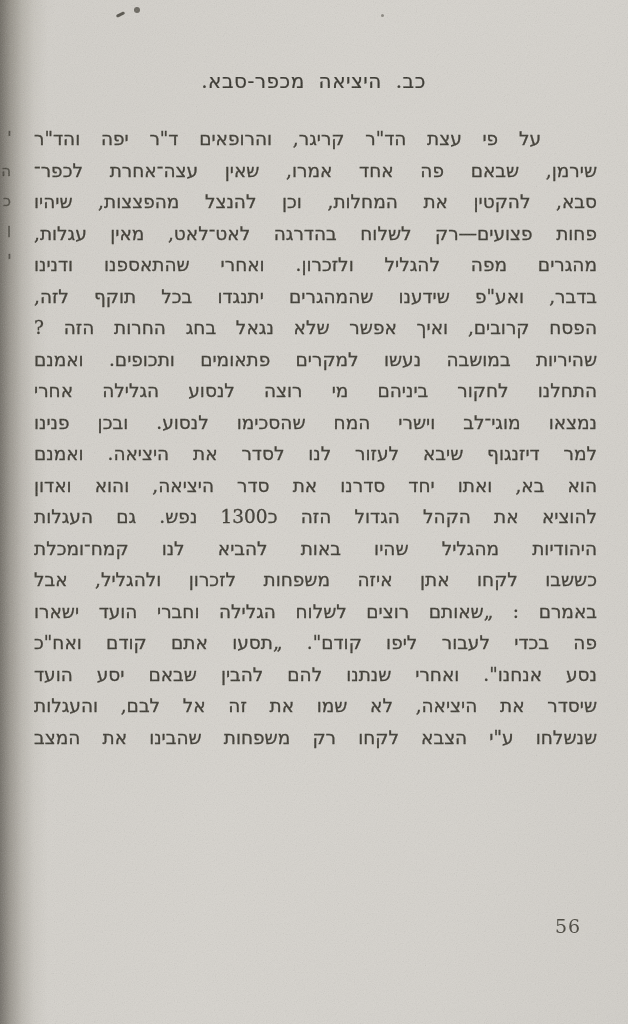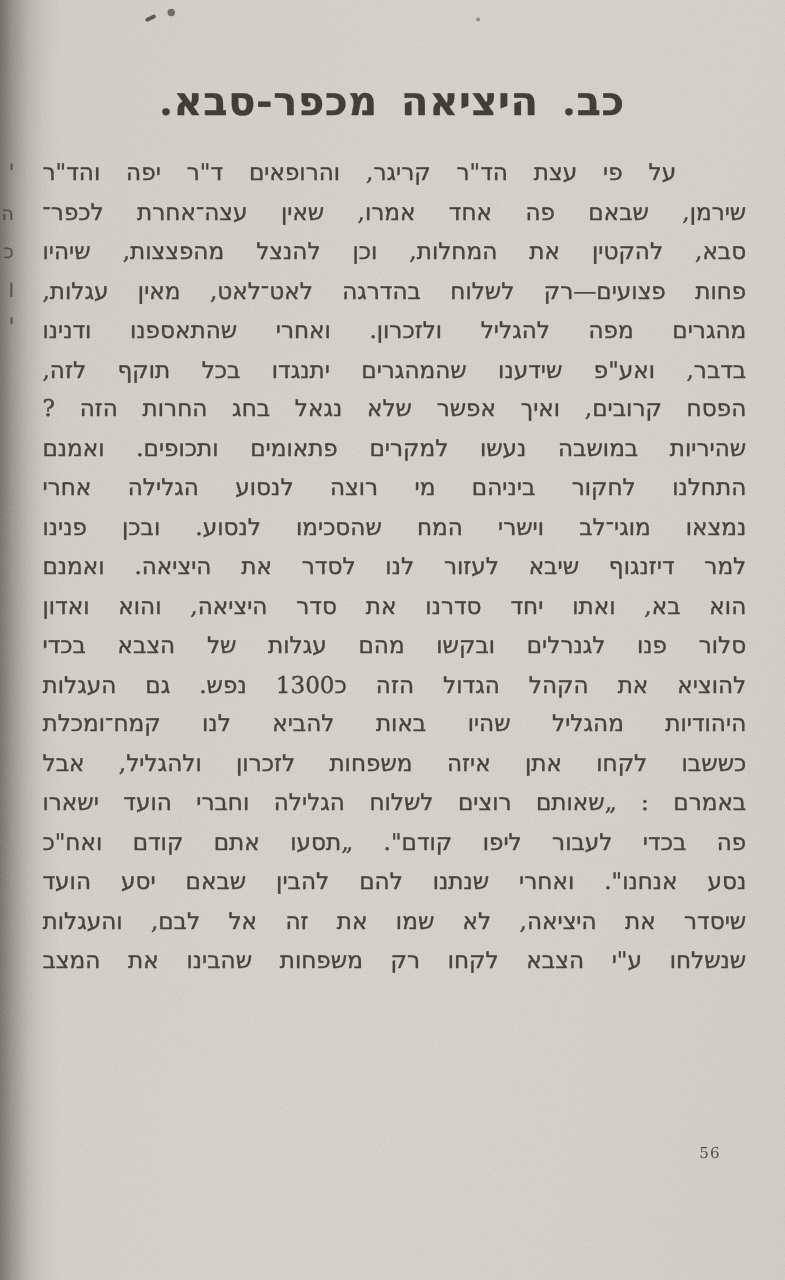--- a/index.html
+++ b/index.html
@@ -15,37 +15,37 @@
       rgba(72,68,60,0.70) 0px,
       rgba(96,91,81,0.50) 10px,
       rgba(128,123,112,0.30) 22px,
       rgba(160,155,144,0.14) 34px,
       rgba(180,176,166,0.00) 48px);
   }
   .noise{position:absolute;inset:0;opacity:0.20;pointer-events:none;}
   .title{
     position:absolute;top:64px;left:34px;right:35px;
     direction:rtl;text-align:center;
-    font-size:32px;font-weight:bold;color:#33312a;
+    font-size:20px;font-weight:normal;color:#33312a;
     word-spacing:7px;letter-spacing:0.5px;line-height:34px;
     -webkit-text-stroke:0.2px #33312a;
   }
   .bodytext{
     position:absolute;top:123px;left:34px;right:31px;
     direction:rtl;color:#3a372f;font-size:18.5px;font-weight:500;
     -webkit-text-stroke:0.3px #3a372f;
   }
   .line{
     height:31.5px;line-height:31.5px;overflow:hidden;
     text-align:justify;text-align-last:justify;
   }
   .indent{padding-right:56px;}
   .pagenum{
     position:absolute;top:915px;left:546px;width:44px;
-    text-align:center;font-size:12px;color:#45423a;letter-spacing:1px;
+    text-align:center;font-size:19px;color:#45423a;letter-spacing:1px;
   }
   .frag{
     position:absolute;left:-5px;width:16px;overflow:hidden;
     direction:rtl;font-size:15px;color:rgba(58,55,47,0.75);
     -webkit-text-stroke:0.3px rgba(58,55,47,0.6);
   }
   .speck{position:absolute;background:#55524a;border-radius:50%;}
   .speck.s1{left:116px;top:13px;width:9px;height:3px;transform:rotate(-25deg);border-radius:2px;}
   .speck.s2{left:134px;top:7px;width:6px;height:6px;opacity:0.85;}
   .speck.s3{left:381px;top:14px;width:3px;height:3px;opacity:0.6;}
@@ -75,21 +75,20 @@
     <div class="line">סבא, להקטין את המחלות, וכן להנצל מהפצצות, שיהיו</div>
     <div class="line">פחות פצועים—רק לשלוח בהדרגה לאט־לאט, מאין עגלות,</div>
     <div class="line">מהגרים מפה להגליל ולזכרון. ואחרי שהתאספנו ודנינו</div>
     <div class="line">בדבר, ואע"פ שידענו שהמהגרים יתנגדו בכל תוקף לזה,</div>
     <div class="line">הפסח קרובים, ואיך אפשר שלא נגאל בחג החרות הזה ?</div>
     <div class="line">שהיריות במושבה נעשו למקרים פתאומים ותכופים. ואמנם</div>
     <div class="line">התחלנו לחקור ביניהם מי רוצה לנסוע הגלילה אחרי</div>
     <div class="line">נמצאו מוגי־לב וישרי המח שהסכימו לנסוע. ובכן פנינו</div>
     <div class="line">למר דיזנגוף שיבא לעזור לנו לסדר את היציאה. ואמנם</div>
     <div class="line">הוא בא, ואתו יחד סדרנו את סדר היציאה, והוא ואדון</div>
-    <div class="line">סלור פנו לגנרלים ובקשו מהם עגלות של הצבא בכדי</div>
     <div class="line">להוציא את הקהל הגדול הזה כ1300 נפש. גם העגלות</div>
     <div class="line">היהודיות מהגליל שהיו באות להביא לנו קמח־ומכלת</div>
     <div class="line">כששבו לקחו אתן איזה משפחות לזכרון ולהגליל, אבל</div>
     <div class="line">באמרם : „שאותם רוצים לשלוח הגלילה וחברי הועד ישארו</div>
     <div class="line">פה בכדי לעבור ליפו קודם". „תסעו אתם קודם ואח"כ</div>
     <div class="line">נסע אנחנו". ואחרי שנתנו להם להבין שבאם יסע הועד</div>
     <div class="line">שיסדר את היציאה, לא שמו את זה אל לבם, והעגלות</div>
     <div class="line">שנשלחו ע"י הצבא לקחו רק משפחות שהבינו את המצב</div>
   </div>
 

